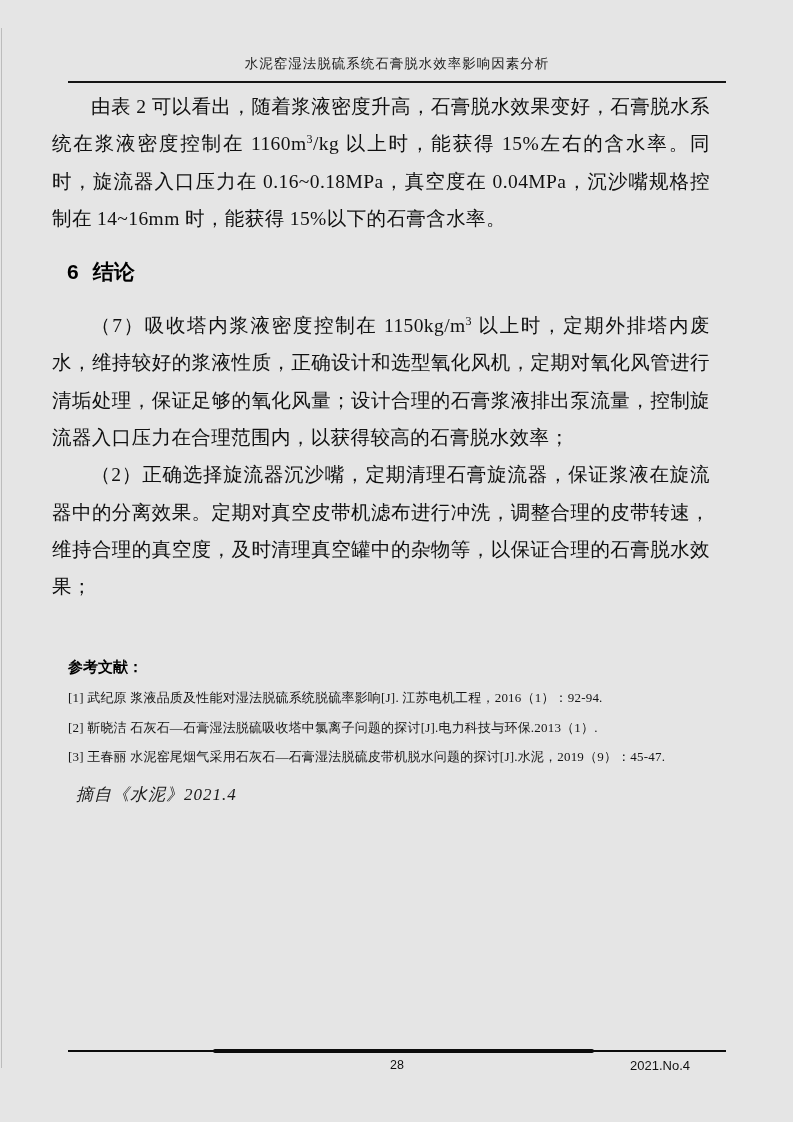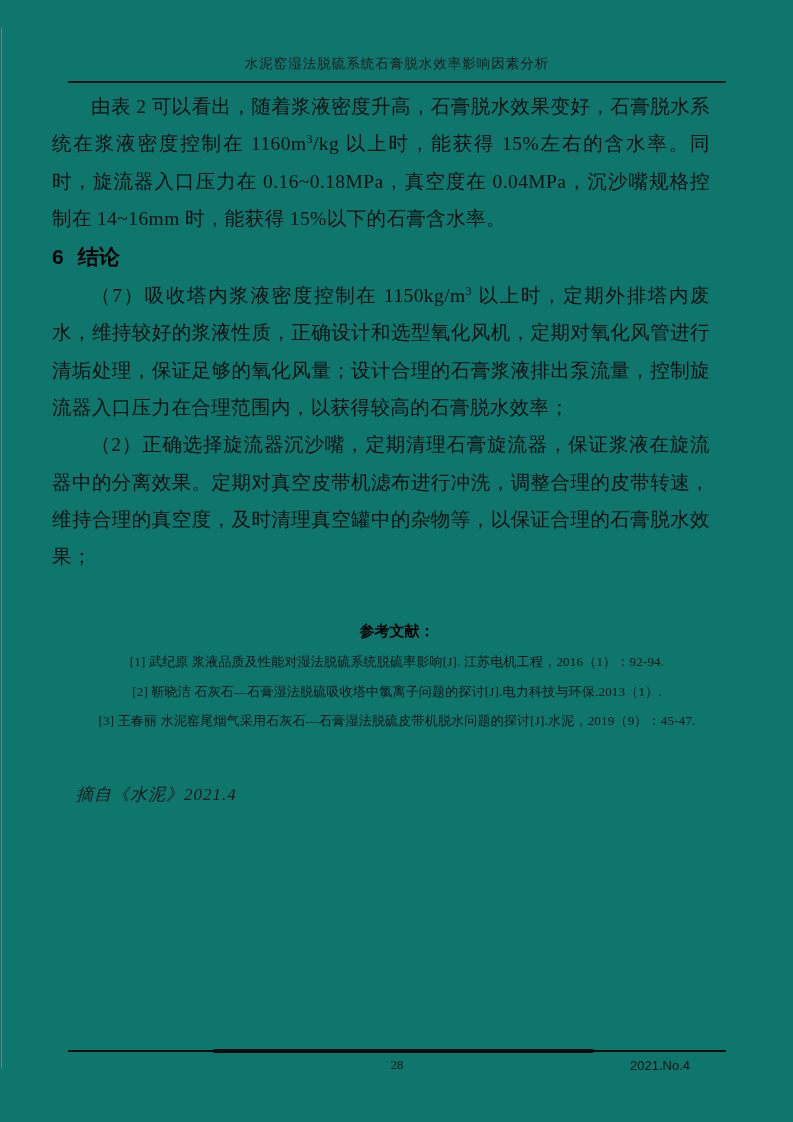--- a/index.html
+++ b/index.html
@@ -2,21 +2,21 @@
 <html><head>
 <meta charset="utf-8">
 <style>
   html, body { margin: 0; padding: 0; }
   body { background: #ffffff; }
   .page {
     position: relative;
     width: 793px;
     height: 1122px;
     margin: 0 auto;
-    background: #0f766e;
+    background: #e5e5e5;
     overflow: hidden;
     font-family: "Liberation Serif", "DejaVu Serif", serif;
     color: #101010;
   }
   
   .scan-edge {
     position: absolute;
     left: 1px; top: 28px;
     width: 1px; height: 1040px;
     background: #9a9a9a;
@@ -43,36 +43,36 @@
     top: 88px; left: 52px; width: 658px;
     font-size: 19.5px;
     letter-spacing: 0.4px;
     line-height: 37.3px;
     text-align: justify;
     text-justify: inter-ideograph;
   }
   .body-para { margin: 0; text-indent: 2em; }
   sup.msup { font-size: 0.62em; vertical-align: super; line-height: 0; }
   .section-heading {
-    margin: 0;
+    margin: 15px;
     height: 40px;
     line-height: 40px;
     font-family: "Liberation Sans", "DejaVu Sans", sans-serif;
     font-weight: bold;
     font-size: 21px;
     letter-spacing: 0;
     text-align: left;
     text-indent: 0;
     color: #000;
   }
   .section-heading .h-num { margin-right: 14px; }
   
   .references {
     position: absolute;
-    top: 619px; left: 68px; width: 658px; text-align: center;
+    top: 655px; left: 68px; width: 658px;
   }
   .ref-label {
     margin: 0 0 4px 0;
     font-family: "Liberation Sans", "DejaVu Sans", sans-serif;
     font-weight: bold;
     font-size: 15px;
     line-height: 24px;
     color: #000;
   }
   .ref-item {
@@ -102,21 +102,21 @@
     position: absolute;
     left: 22%; top: -1px;
     width: 58%; height: 4px;
     background: #0c0c0c;
     border-radius: 2px;
   }
   .page-number {
     position: absolute;
     top: 1058px; left: 68px; width: 658px;
     text-align: center;
-    font-family: Liberation Serif, serif;
+    font-family: Liberation Sans, sans-serif;
     font-size: 12.5px;
     color: #111;
   }
   .issue-label {
     position: absolute;
     top: 1058px; right: 103px;
     font-family: "Liberation Sans", "DejaVu Sans", sans-serif;
     font-size: 13px;
     color: #111;
   }

